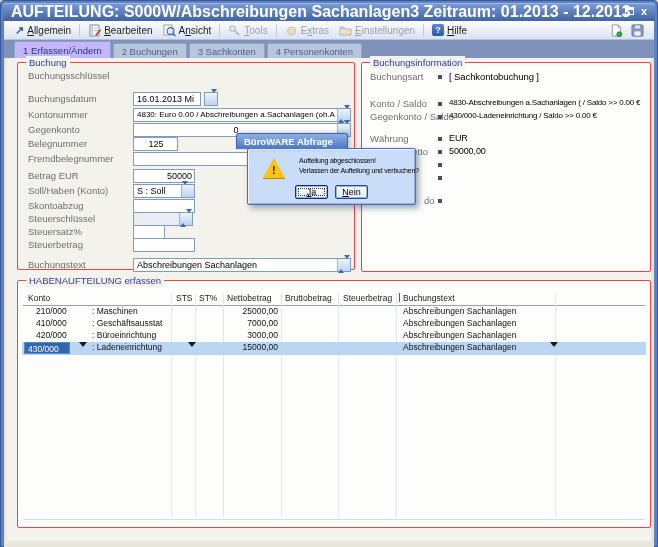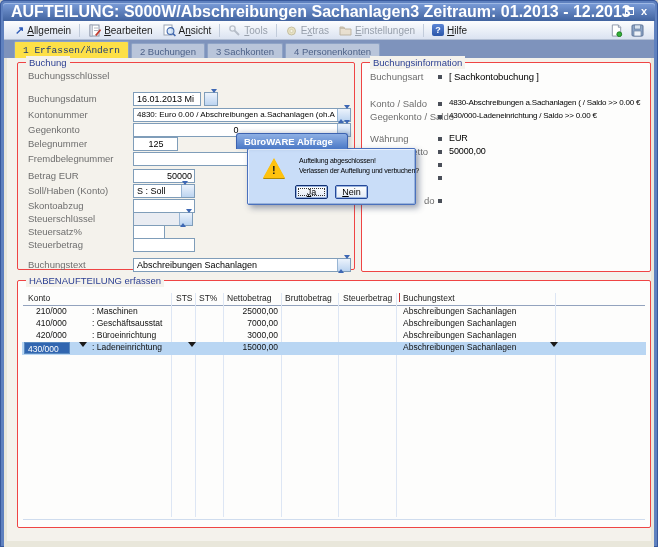--- a/index.html
+++ b/index.html
@@ -22,21 +22,21 @@
   .msep{width:1px;height:13px;background:#c2ccdb;margin:0 3px;}
   .accel{text-decoration:underline;}
   .tb-right{margin-left:auto;display:flex;gap:8px;padding-right:4px;align-items:center;}
   .arrow-ne{color:#2f5cb8;font-weight:bold;font-size:11px;line-height:10px;}
   .qmark{display:inline-flex;width:12px;height:12px;border-radius:2px;background:linear-gradient(#5b85d6,#2a55a8);
          color:#fff;font-size:9px;font-weight:bold;align-items:center;justify-content:center;}
   
   .tabband{position:absolute;left:4px;top:40px;right:4px;height:18px;background:#7e93bc;display:flex;align-items:flex-end;padding-left:10px;gap:2px;}
   .tab{font-size:9.5px;padding:2px 8px 1px;border:1px solid #8ea3c6;border-bottom:none;border-radius:2px 2px 0 0;
        background:#b9c5da;color:#4e6288;height:15px;line-height:12px;}
-  .tab.active{background:#fde047;color:#1d3a77;height:17px;line-height:14px;font-family:Liberation Mono, monospace;}
+  .tab.active{background:#c4b5fd;color:#1d3a77;height:17px;line-height:14px;}
   
   .content{position:absolute;left:4px;top:58px;right:4px;bottom:0;background:#f4f2ec;
            border-left:3px solid #e9e7db;border-right:3px solid #e9e7db;border-bottom:6px solid #e9e7db;}
   .group{position:absolute;border:1px solid #ef4444;border-radius:2px;}
   .group .legend{position:absolute;top:-7px;left:8px;font-size:9.5px;color:#2b3f92;background:#f4f2ec;padding:0 3px;line-height:13px;white-space:nowrap;}
   .g-buchung{left:10px;top:4px;width:338px;height:208px;}
   .g-info{left:354px;top:4px;width:290px;height:210px;background:#fdfdfc;}
   .g-split{left:10px;top:222px;width:634px;height:248px;background:#fdfdfc;}
   
   .frow{position:absolute;left:0;right:0;height:15px;}

